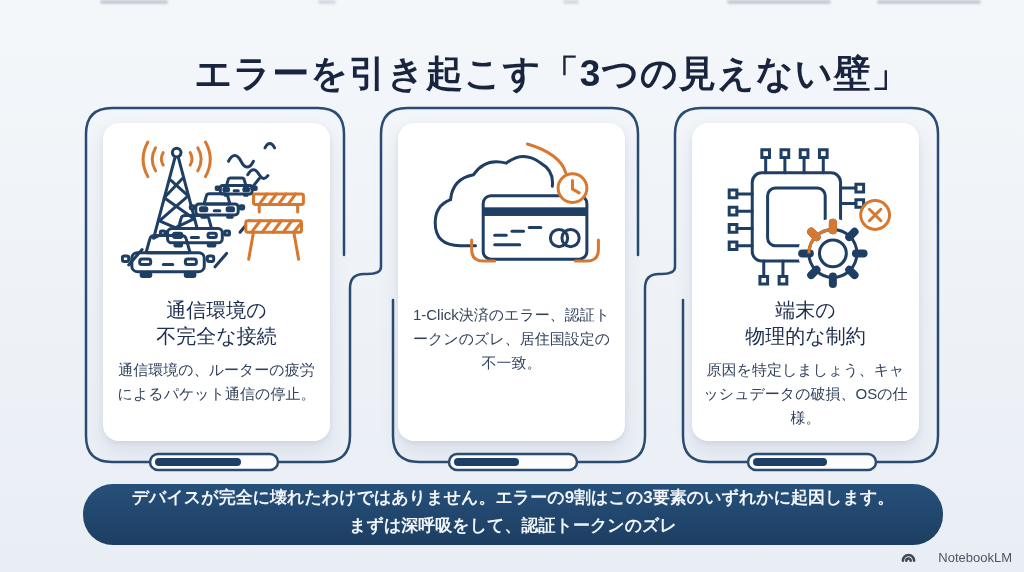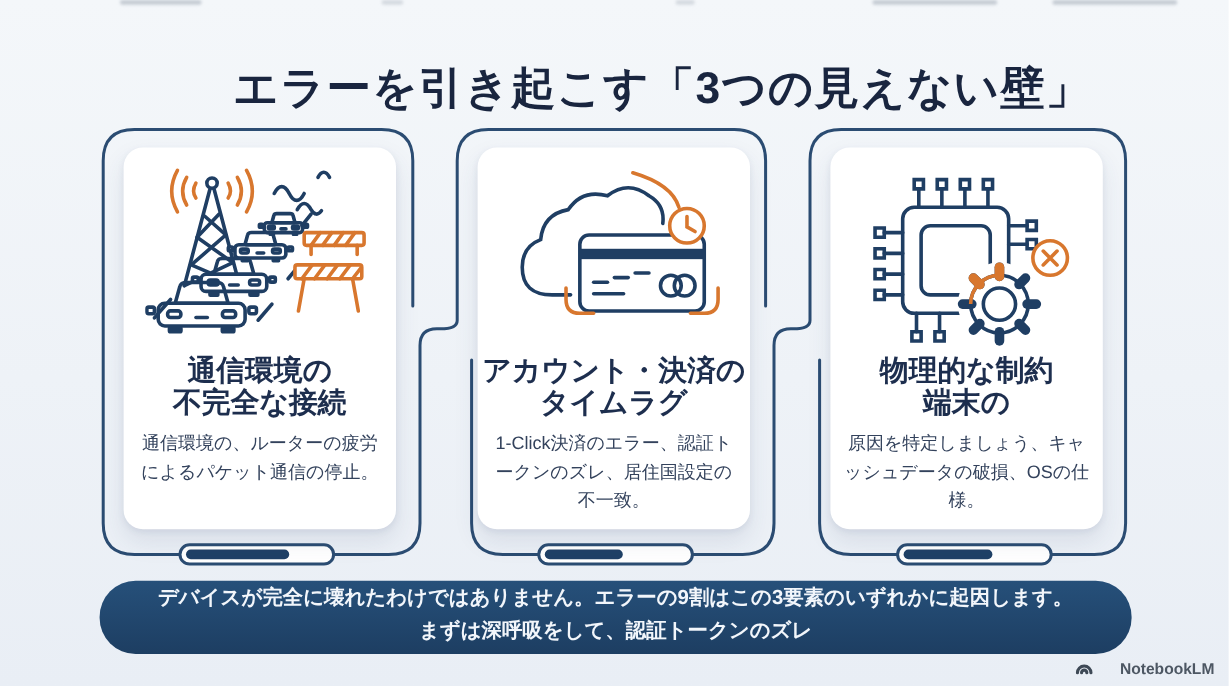--- a/index.html
+++ b/index.html
@@ -11,28 +11,28 @@
   .page-title{position:absolute;top:24px;left:0;width:100%;text-align:center;
     font-size:37px;font-weight:800;letter-spacing:1px;color:#19253f;margin-left:40px;}
   .outline-svg{position:absolute;left:0;top:0;}
   .card{position:absolute;top:123px;width:227px;height:318px;background:#ffffff;border-radius:16px;
     box-shadow:0 10px 20px rgba(50,70,110,.10),0 2px 5px rgba(50,70,110,.08);
     display:flex;flex-direction:column;align-items:center;padding-top:13px;box-sizing:border-box;}
   .card.c1{left:103px;}
   .card.c2{left:398px;}
   .card.c3{left:692px;}
   .icon-wrap{height:158px;display:flex;align-items:center;justify-content:center;}
-  .card-title{margin-top:3px;text-align:center;font-size:24px;line-height:26px;font-weight:700;color:#1d2e4e;}
+  .card-title{margin-top:3px;text-align:center;font-size:20px;line-height:26px;font-weight:400;color:#1d2e4e;}
   .card-body{margin-top:9px;max-width:206px;text-align:center;font-size:15px;line-height:24px;color:#33425c;font-weight:500;}
   .banner{position:absolute;left:83px;top:484px;width:860px;height:61px;border-radius:30px;
     background:linear-gradient(180deg,#26507a,#1d3e62);display:flex;flex-direction:column;
     align-items:center;justify-content:flex-start;gap:1px;}
   .banner div{color:#f2f6fb;font-size:17px;line-height:27px;font-weight:700;text-align:center;}
   .watermark{position:absolute;top:550px;right:12px;display:flex;align-items:center;gap:5px;}
-  .watermark span{font-size:13px;font-weight:700;color:#4d5763;margin-left:17px;}
+  .watermark span{font-size:13px;font-weight:400;color:#4d5763;margin-left:17px;}
   svg *{vector-effect:non-scaling-stroke;}
 </style>
 </head>
 <body>
 
 <div class="canvas">
 
   <div class="smudge" style="left:100px;width:68px;"></div>
   <div class="smudge" style="left:318px;width:18px;opacity:.3;"></div>
   <div class="smudge" style="left:563px;width:16px;opacity:.3;"></div>
@@ -154,24 +154,20 @@
         <g fill="none" stroke="#d8772e" stroke-width="3" stroke-linecap="round">
           <circle cx="163" cy="52" r="15" fill="#fff"></circle>
           <path d="M163 44 V53 L170 57"></path>
         </g>
 
         <g fill="none" stroke="#d8772e" stroke-width="3" stroke-linecap="round">
           <path d="M58 106 V116 Q58 128 70 128 H82"></path>
           <path d="M190 106 V116 Q190 128 178 128 H166"></path>
         </g>
       </svg>
-    </div>
-    <div class="card-title">
-      <div>アカウント・決済の</div>
-      <div>タイムラグ</div>
     </div>
     <div class="card-body">1-Click決済のエラー、認証トークンのズレ、居住国設定の不一致。</div>
   </div>
 
   <div class="card c3">
     <div class="icon-wrap">
       <svg width="192" height="154" viewBox="0 0 200 160">
 
         <g fill="none" stroke="#1f3e63" stroke-width="3" stroke-linecap="round">
           <rect x="44" y="36" width="92" height="92" rx="10"></rect>
@@ -219,22 +215,22 @@
           </g>
         </g>
 
         <g fill="none" stroke="#d8772e" stroke-width="3" stroke-linecap="round">
           <circle cx="172" cy="80" r="15" fill="#fff"></circle>
           <path d="M166 74 L178 86 M178 74 L166 86"></path>
         </g>
       </svg>
     </div>
     <div class="card-title">
+      <div>端末の</div>
       <div>物理的な制約</div>
-      <div>端末の</div>
     </div>
     <div class="card-body">原因を特定しましょう、キャッシュデータの破損、OSの仕様。</div>
   </div>
 
   <div class="banner">
     <div>デバイスが完全に壊れたわけではありません。エラーの9割はこの3要素のいずれかに起因します。</div>
     <div>まずは深呼吸をして、認証トークンのズレ</div>
   </div>
 
   <div class="watermark">

